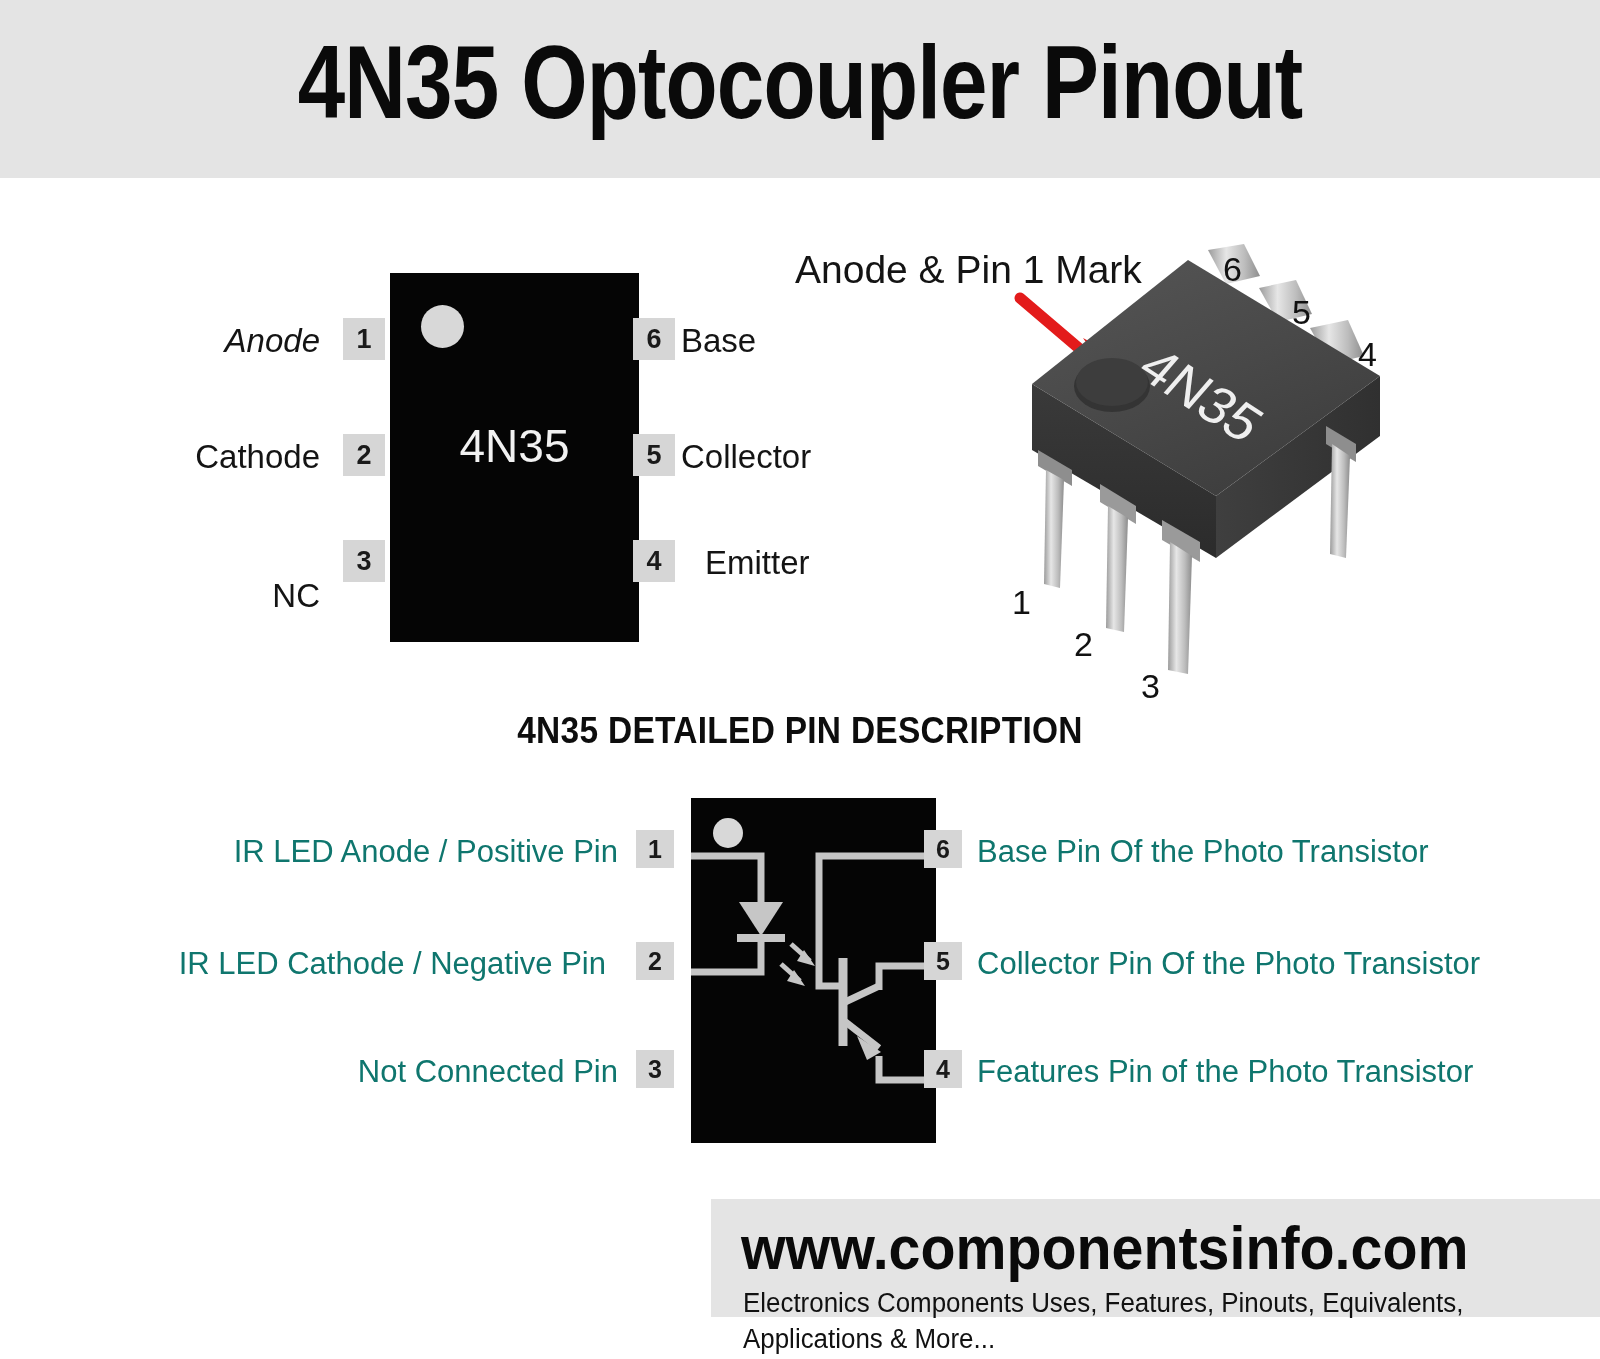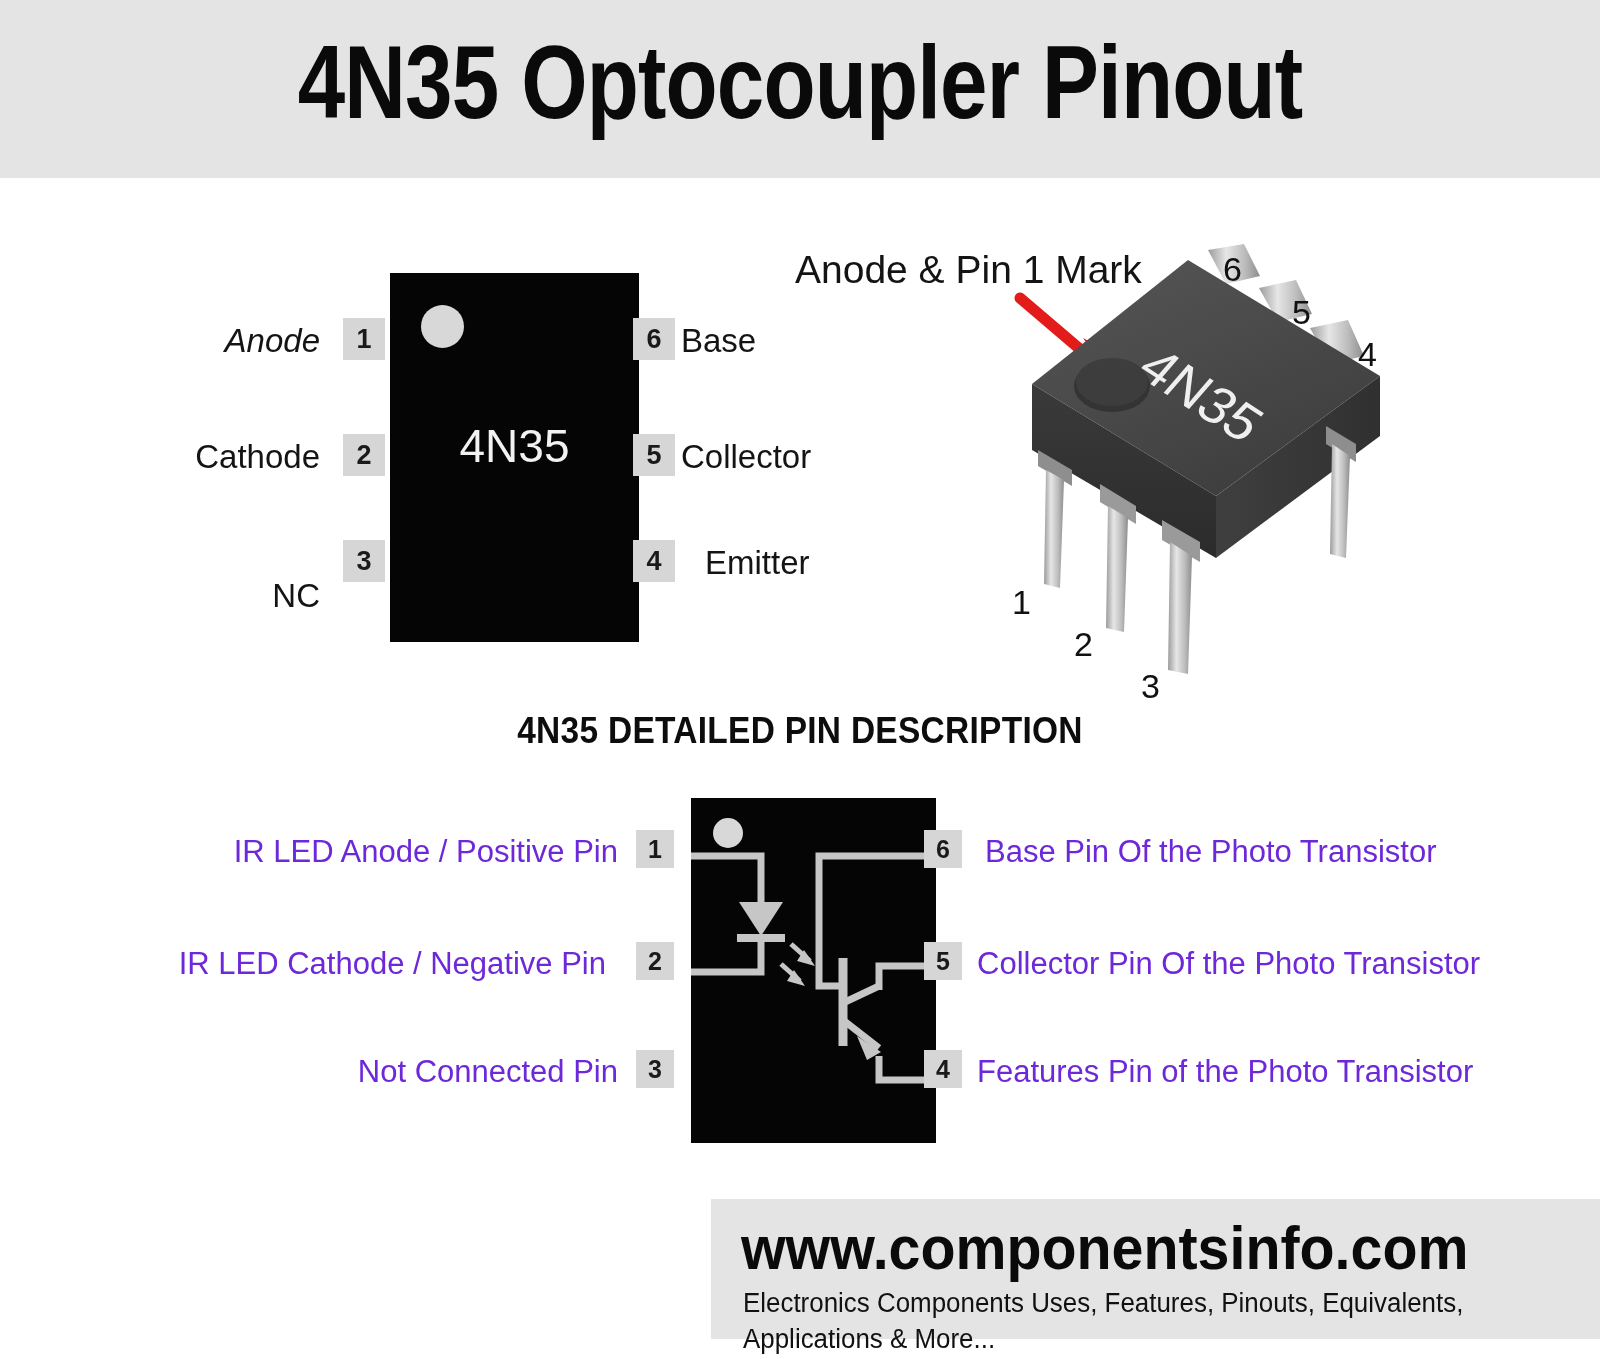--- a/index.html
+++ b/index.html
@@ -85,28 +85,28 @@
   
   .chip-bot {
     position: absolute; left: 691px; top: 798px; width: 245px; height: 345px;
     background: #050505;
   }
   .chip-bot .notch-dot {
     position: absolute; left: 22px; top: 20px; width: 30px; height: 30px;
     background: #d8d8d8; border-radius: 50%;
   }
   .bl-label {
-    position: absolute; font-size: 31px; color: #6d28d9; line-height: 1;
+    position: absolute; font-size: 31px; color: #0f766e; line-height: 1;
     white-space: nowrap;
   }
   .bl-label.right { text-align: right; }
 
   
   .footer-band {
-    position: absolute; left: 711px; top: 1199px; width: 889px; height: 140px;
+    position: absolute; left: 711px; top: 1199px; width: 889px; height: 118px;
     background: #e4e4e4;
   }
   .footer-url {
     position: absolute; left: 30px; top: 16px;
     font-family: "Liberation Sans Narrow", "Liberation Sans", sans-serif;
     font-weight: bold; font-size: 61px; line-height: 66px;
     color: #0a0a0a; white-space: nowrap;
     transform: scaleX(0.94); transform-origin: 0 50%;
   }
   .footer-sub {
@@ -266,21 +266,21 @@
     <div class="pad" style="left:636px; top:1050px; width:38px; height:38px; font-size:25px;">3</div>
 
     <div class="bl-label right" style="left:60px; top:836px; width:558px;">IR LED Anode / Positive Pin</div>
     <div class="bl-label right" style="left:48px; top:948px; width:558px;">IR LED Cathode /  Negative Pin</div>
     <div class="bl-label right" style="left:60px; top:1056px; width:558px;">Not Connected Pin</div>
 
     <div class="pad" style="left:924px; top:830px; width:38px; height:38px; font-size:25px;">6</div>
     <div class="pad" style="left:924px; top:942px; width:38px; height:38px; font-size:25px;">5</div>
     <div class="pad" style="left:924px; top:1050px; width:38px; height:38px; font-size:25px;">4</div>
 
-    <div class="bl-label" style="left:977px; top:836px;margin-left:8px;">Base Pin Of the Photo Transistor</div>
+    <div class="bl-label" style="left:977px; top:836px;">Base Pin Of the Photo Transistor</div>
     <div class="bl-label" style="left:977px; top:948px;">Collector Pin Of the Photo Transistor</div>
     <div class="bl-label" style="left:977px; top:1056px;">Features Pin of the Photo Transistor</div>
   </div>
 
   <div class="footer-band">
     <div class="footer-url">www.componentsinfo.com</div>
     <div class="footer-sub">
       <span>Electronics Components Uses, Features, Pinouts, Equivalents,</span><br>
       <span>Applications &amp; More...</span>
     </div>

